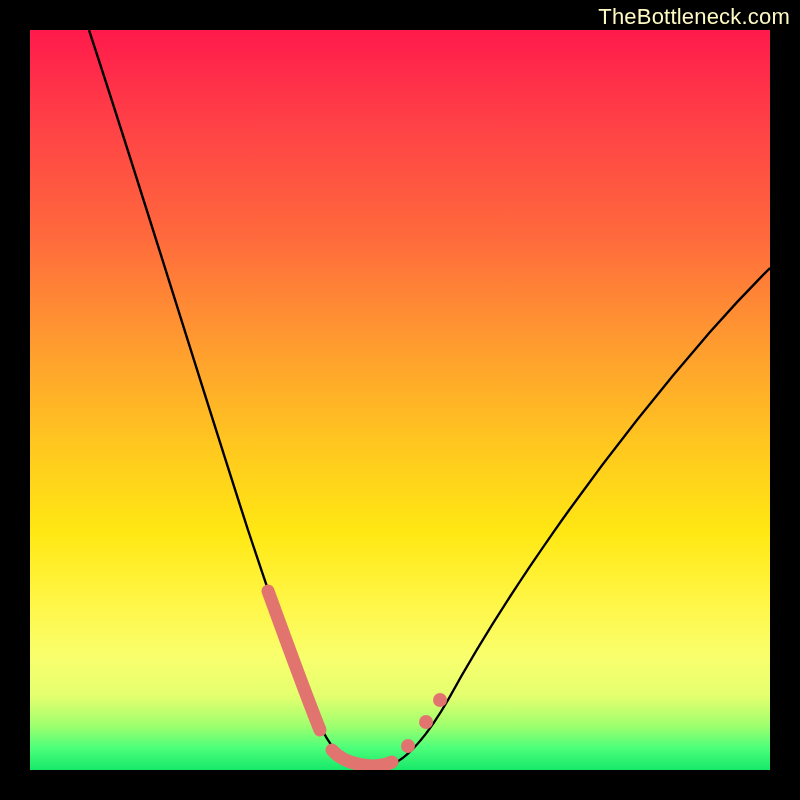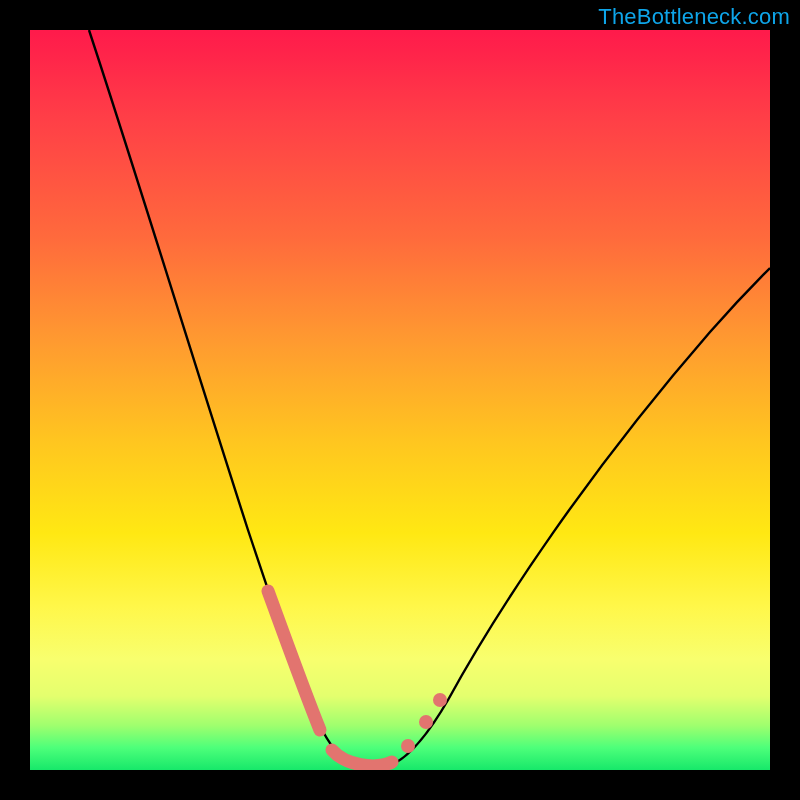--- a/index.html
+++ b/index.html
@@ -15,21 +15,21 @@
     width: 800px;
     height: 800px;
     background: #000;
   }
   .watermark {
     position: absolute;
     top: 4px;
     right: 10px;
     font-size: 22px;
     font-weight: 500;
-    color: #0ea5e9;
+    color: #fef9c3;
     z-index: 5;
     letter-spacing: 0.2px;
   }
   .plot {
     position: absolute;
     left: 30px;
     top: 30px;
     width: 740px;
     height: 740px;
     

